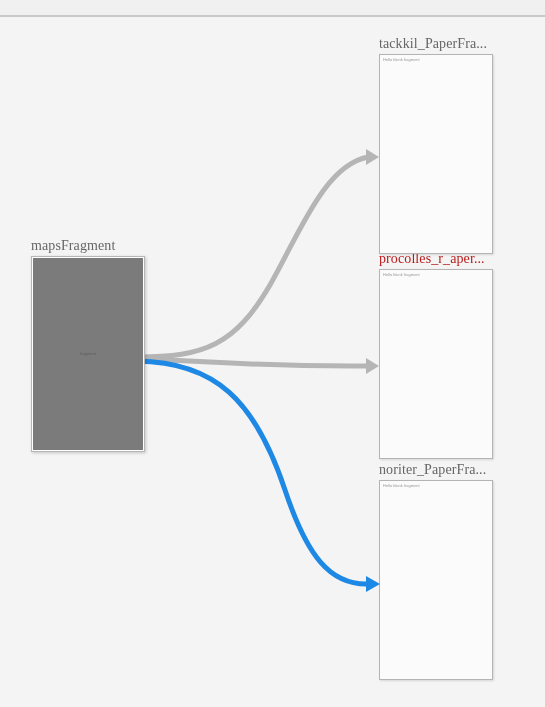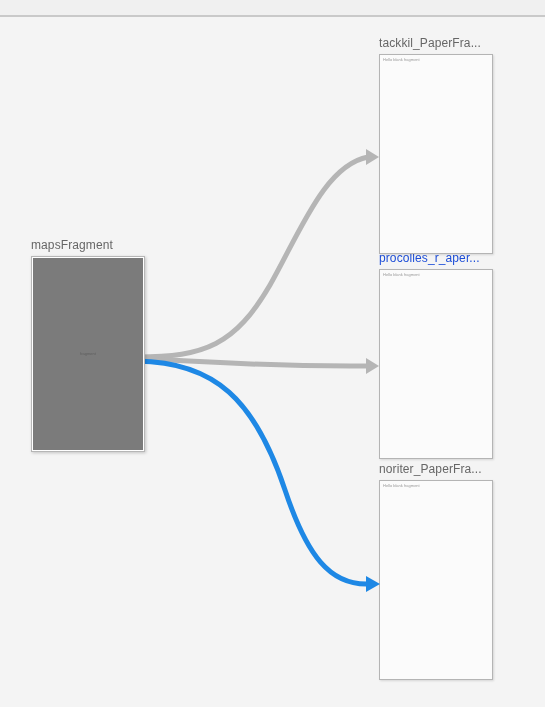--- a/index.html
+++ b/index.html
@@ -62,27 +62,27 @@
   .edges-layer path,
   .edges-layer polygon {
     pointer-events: auto;
   }
 
   
   .node {
     position: absolute;
   }
   .node-label {
-    font-size: 12px;
+    font-size: 14px;
     color: #666666;
     line-height: 15px;
     white-space: nowrap;
     letter-spacing: 0.1px;
     margin-bottom: 3px;
-    font-family: Liberation Sans, sans-serif;
+    font-family: Liberation Serif, serif;
   }
 
   
   .node-source .node-frame {
     width: 114px;
     height: 196px;
     background: #7b7b7b;
     border: 1px solid #b6b6b6;
     box-shadow: 0 0 0 1px #ffffff inset, 1px 1px 3px rgba(0,0,0,0.20);
     box-sizing: border-box;
@@ -118,21 +118,21 @@
     top: 2px;
     font-size: 4px;
     color: #9a9a9a;
     font-family: "Liberation Sans", sans-serif;
     line-height: 6px;
     white-space: nowrap;
   }
 
   
   .label-occluded {
-    color: #1d4ed8;
+    color: #b91c1c;
   }
 
   
   .node-dest-1 { z-index: 6; }
   .node-dest-2 { z-index: 4; }
   .node-dest-3 { z-index: 2; }
   .node-source { z-index: 5; }
   .edges-layer { z-index: 3; }
 </style>
 </head>

